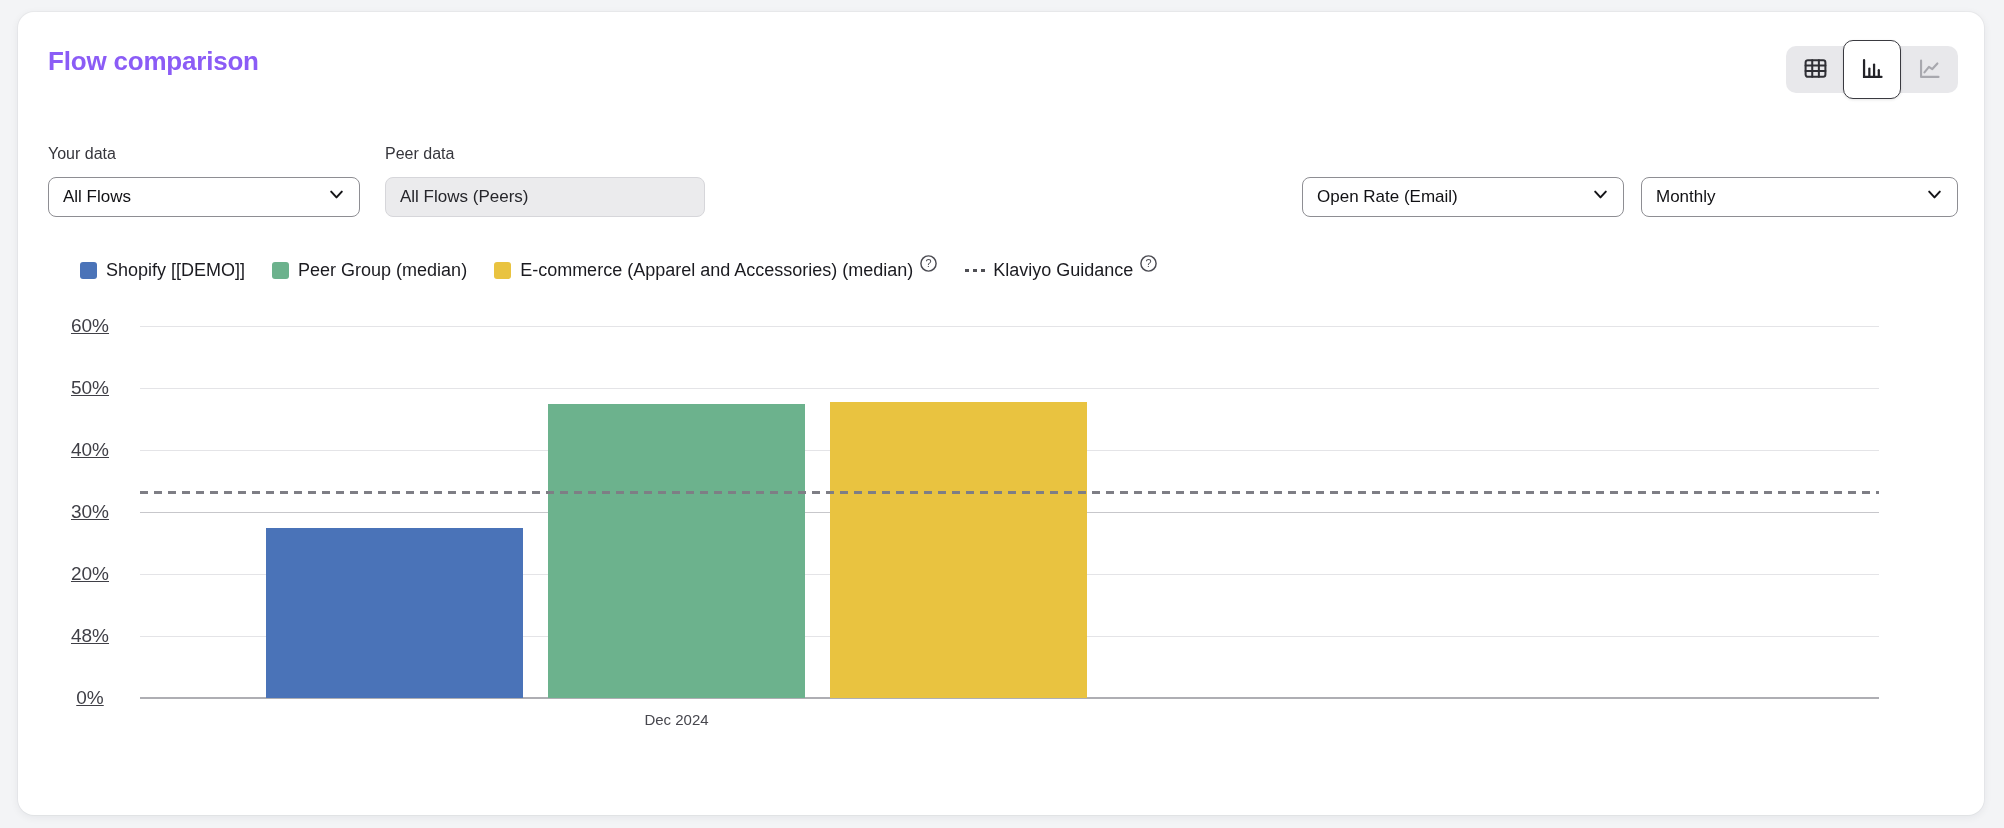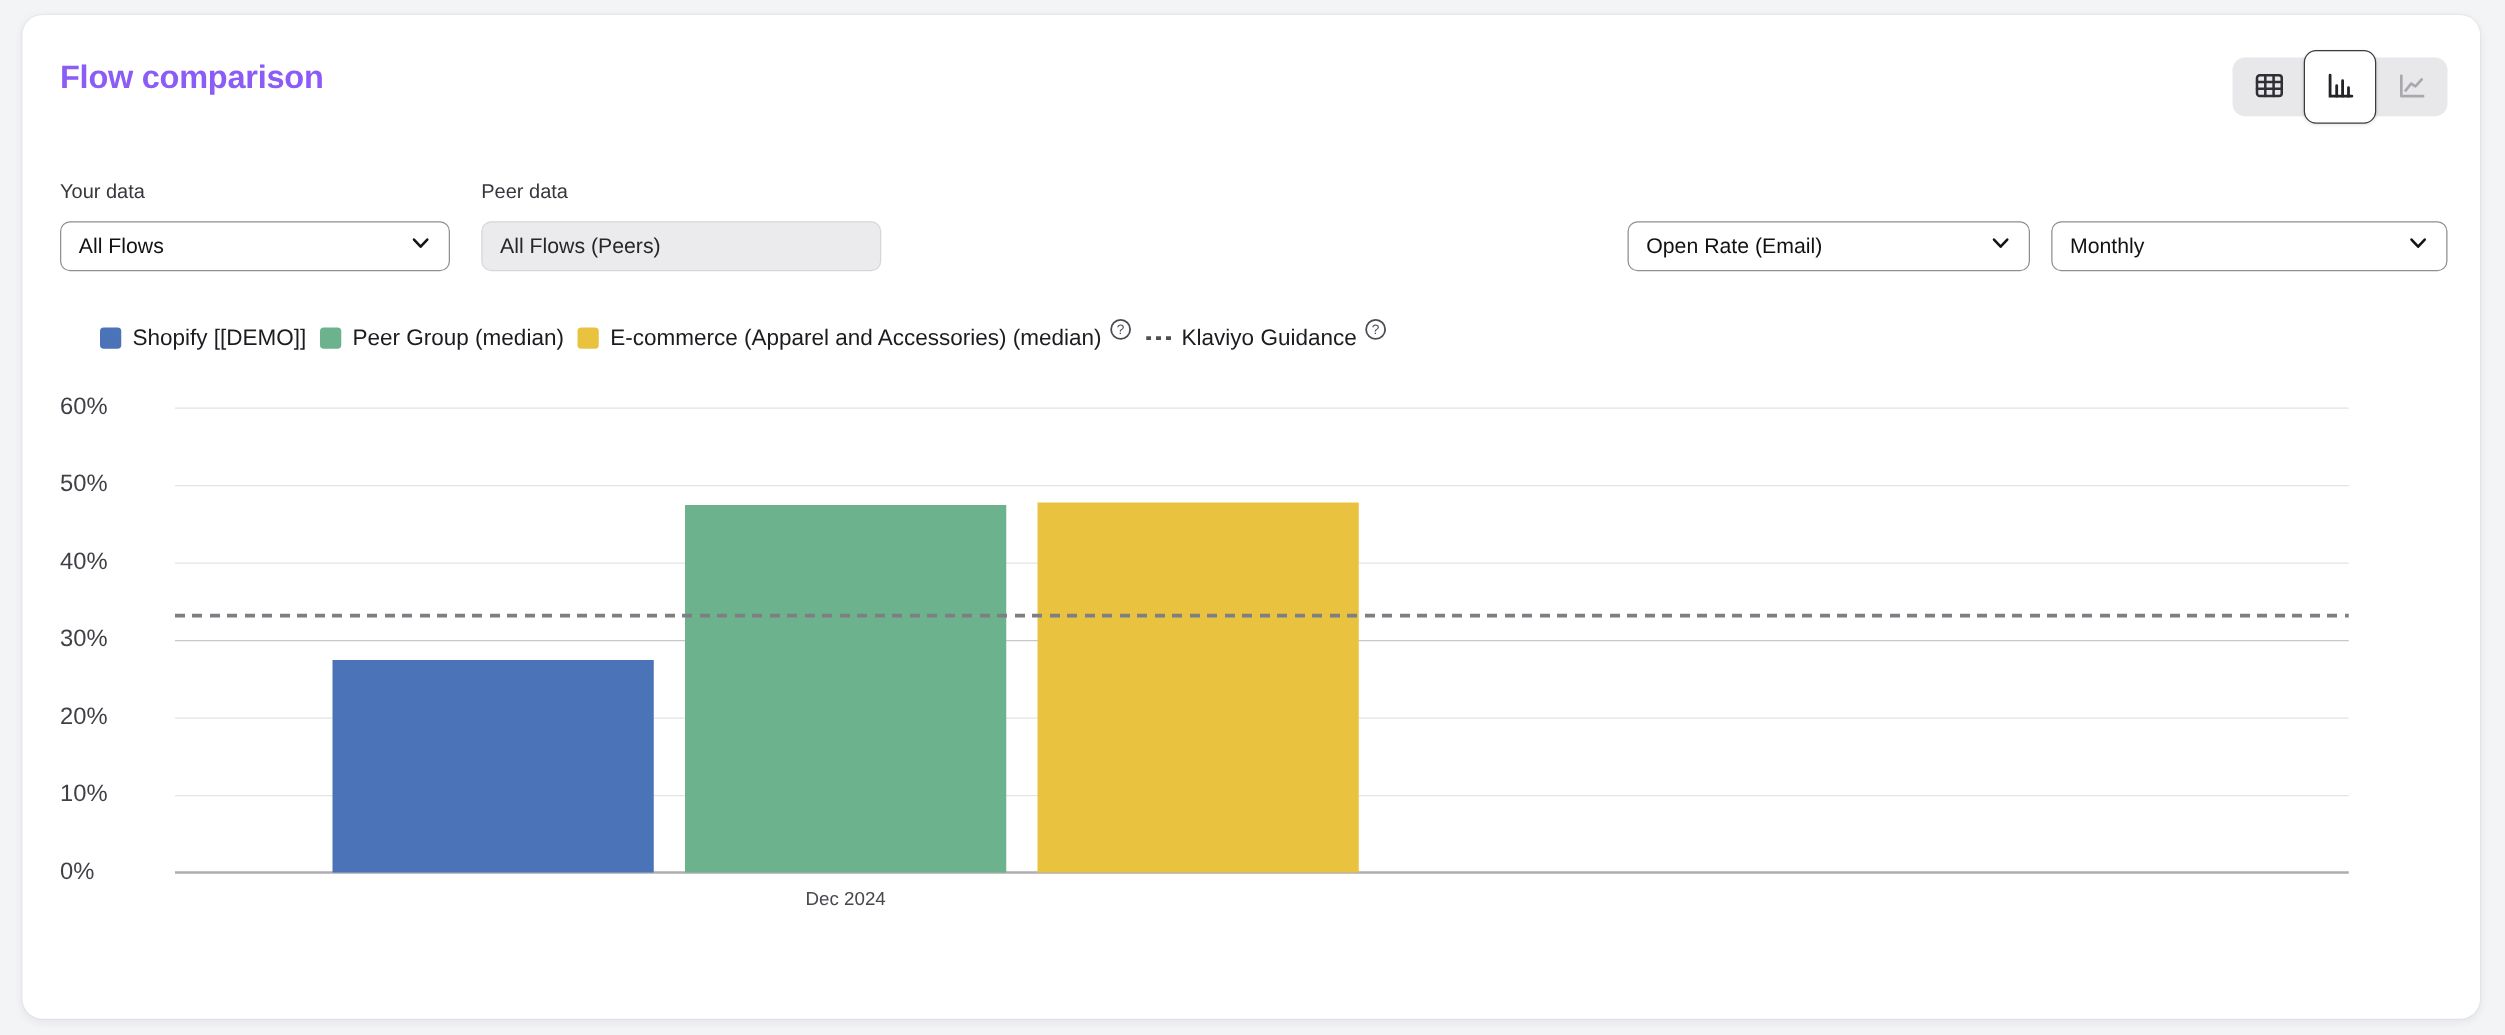--- a/index.html
+++ b/index.html
@@ -59,40 +59,40 @@
   .select.disabled {
     background:#ebebed;
     border:1px solid #d6d6da;
     color:#26262b;
     cursor:default;
     text-align:center;
   }
   
   .legend {
     margin-top:40px; margin-left:32px;
-    display:flex; gap:11px;
+    display:flex; gap:27px;
     font-size:18px; color:#1b1b20;
     height:26px;
   }
   .legend-item { display:flex; align-items:center; cursor:pointer; }
   .swatch { width:17px; height:17px; border-radius:3px; margin-right:9px; flex:0 0 auto; }
   .dashes {
     width:20px; height:3px; margin-right:8px; flex:0 0 auto;
     background:repeating-linear-gradient(90deg,#4f4f55 0 4px,transparent 4px 8px);
   }
   .help { margin-left:6px; transform:translateY(-7px); display:inline-flex; }
   
   .chart { position:relative; margin-top:28px; height:440px; }
   .gridline { position:absolute; height:1px; background:#e4e4e7; }
   .gridline.mid { background:#c7c7cb; }
   .gridline.baseline { height:2px; background:#aeaeb3; }
   .tick-label {
     position:absolute; left:0; width:84px;
-    text-align:left; font-size:19px; color:#3f3f46;
-    height:24px; line-height:24px;
+    text-align:center; font-size:19px; color:#3f3f46;
+    height:24px; line-height:24px;text-decoration:underline;
   }
   .bar { position:absolute; }
   .guidance {
     position:absolute; height:3px;
     background:repeating-linear-gradient(90deg,#7e7e85 0 8px,transparent 8px 14px);
     z-index:5;
   }
   .x-label {
     position:absolute; transform:translateX(-50%);
     font-size:15px; color:#47474e; white-space:nowrap;
@@ -207,21 +207,21 @@
             <text x="10" y="14" text-anchor="middle" font-size="11.5" font-family="Liberation Sans, sans-serif" fill="#4b4b52">?</text>
           </svg>
         </span>
       </span>
     </div>
 
   <div class="chart" id="chart">
       <div class="gridline baseline" style="left: 92px; width: 1739px; top: 386px;"></div>
       <div class="tick-label" style="top: 375px;">0%</div>
       <div class="gridline" style="left: 92px; width: 1739px; top: 324.5px;"></div>
-      <div class="tick-label" style="top: 313px;">10%</div>
+      <div class="tick-label" style="top: 313px;">48%</div>
       <div class="gridline" style="left: 92px; width: 1739px; top: 262.5px;"></div>
       <div class="tick-label" style="top: 251px;">20%</div>
       <div class="gridline mid" style="left: 92px; width: 1739px; top: 200.5px;"></div>
       <div class="tick-label" style="top: 189px;">30%</div>
       <div class="gridline" style="left: 92px; width: 1739px; top: 138.5px;"></div>
       <div class="tick-label" style="top: 127px;">40%</div>
       <div class="gridline" style="left: 92px; width: 1739px; top: 76.5px;"></div>
       <div class="tick-label" style="top: 65px;">50%</div>
       <div class="gridline" style="left: 92px; width: 1739px; top: 14.5px;"></div>
       <div class="tick-label" style="top: 3px;">60%</div>

